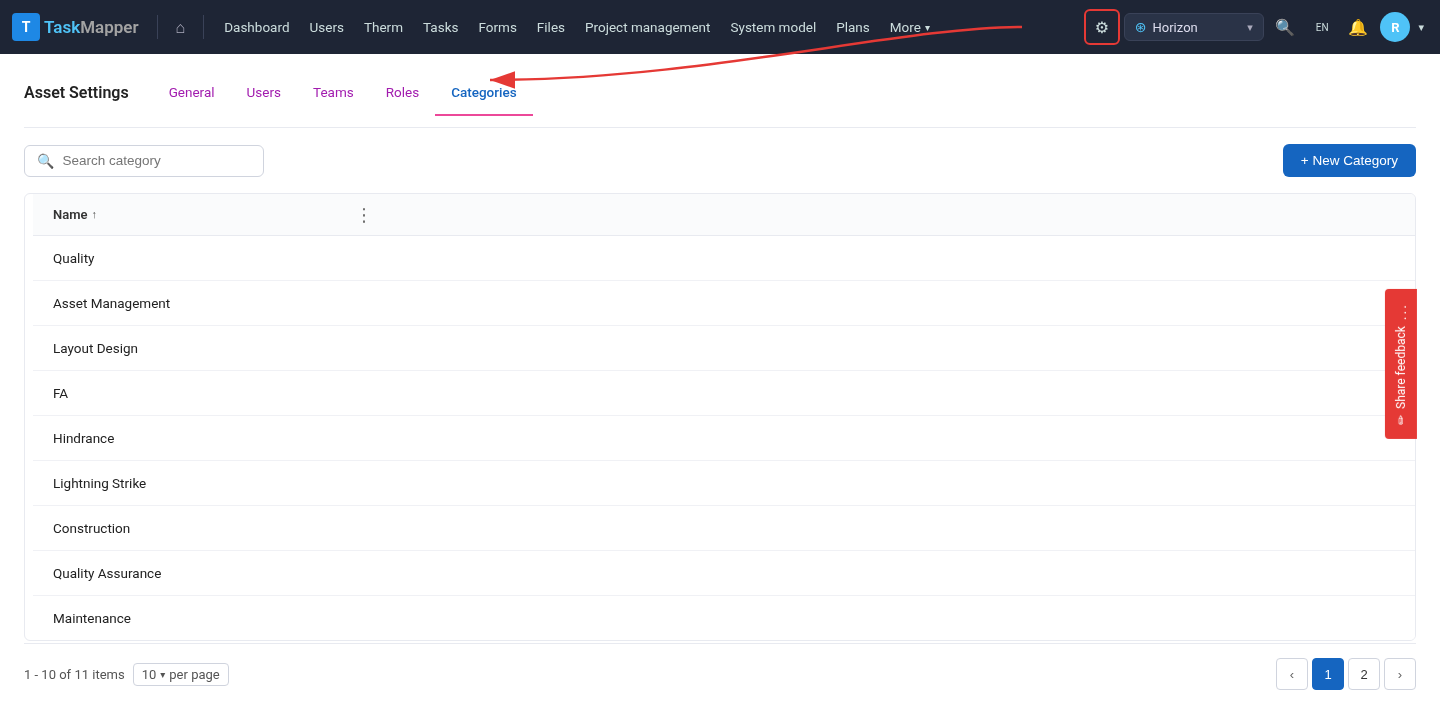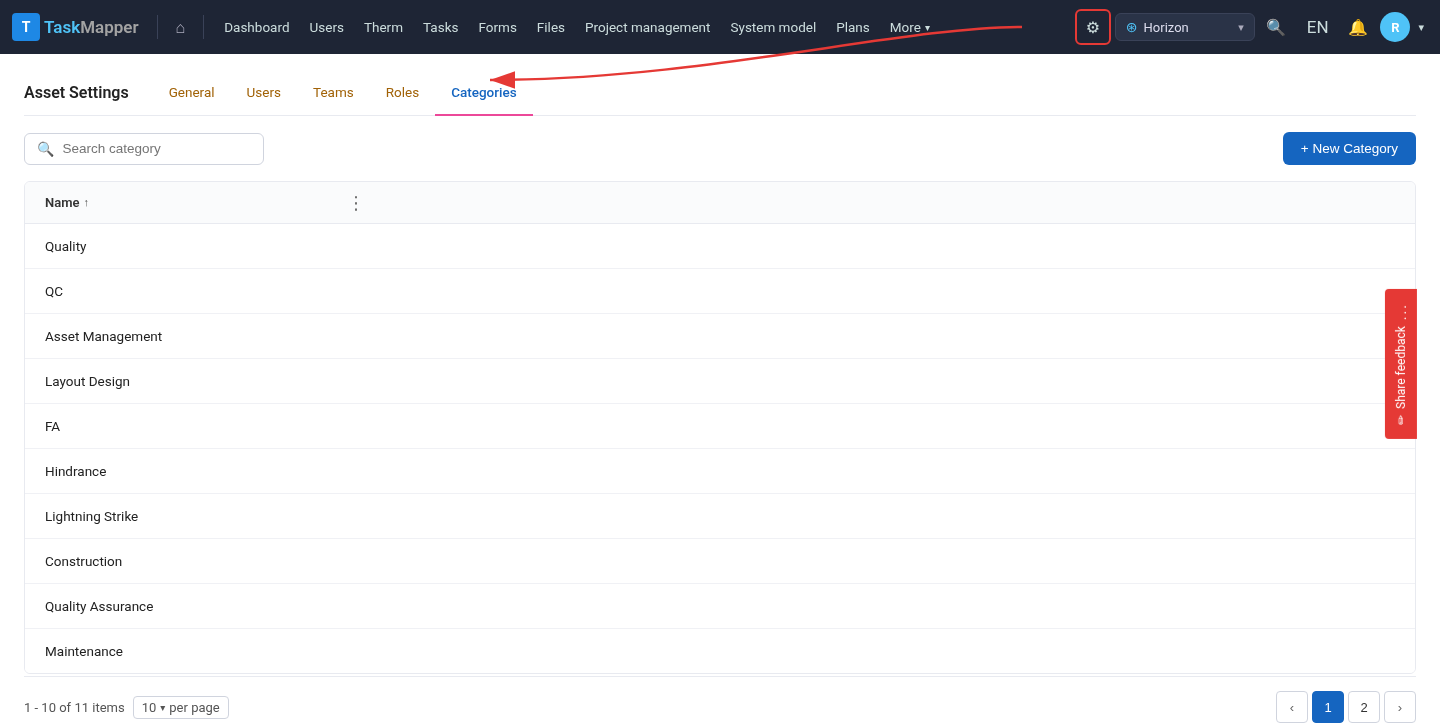--- a/index.html
+++ b/index.html
@@ -59,38 +59,38 @@
     }
     .workspace-selector {
       display: flex; align-items: center; gap: 6px;
       background: #2a3347; border: 1px solid #3a4258; border-radius: 6px;
       padding: 5px 10px; color: #dde; font-size: 13px; cursor: pointer;
       min-width: 140px;
     }
     .workspace-selector .ws-icon { font-size: 14px; color: #4fc3f7; }
     .workspace-selector .ws-arrow { margin-left: auto; font-size: 11px; color: #aab; }
     .search-btn { color: #cdd; font-size: 16px; padding: 6px 8px; cursor: pointer; display: flex; align-items: center; }
-    .lang-btn { color: #cdd; font-size: 17px; padding: 6px 8px; cursor: pointer; }
+    .lang-btn { color: #cdd; font-size: 10px; padding: 6px 8px; cursor: pointer; }
     .notif-btn { color: #cdd; font-size: 16px; padding: 6px 8px; cursor: pointer; display: flex; align-items: center; }
     .avatar-btn {
       width: 30px; height: 30px; border-radius: 50%;
       background: #4fc3f7; color: white; font-weight: bold; font-size: 13px;
       display: flex; align-items: center; justify-content: center; cursor: pointer;
     }
     .dropdown-arrow { color: #cdd; font-size: 11px; padding: 6px 4px; cursor: pointer; }
 
     
     .page-content { padding: 16px 24px 0; background: white; min-height: calc(100vh - 54px); }
 
     
-    .page-header { display: flex; align-items: center; gap: 0; border-bottom: 1px solid #e8eaf0; padding-bottom: 0; }
+    .page-header { display: flex; align-items: center; gap: 0; border-bottom: 1px solid #e8eaf0; padding-bottom: 12px; }
     .page-title { font-size: 16px; font-weight: 600; color: #222; margin-right: 24px; white-space: nowrap; }
     .tab-list { display: flex; align-items: center; gap: 0; }
     .tab-item {
-      padding: 14px 16px; font-size: 13.5px; color: #a16207; cursor: pointer;
+      padding: 14px 16px; font-size: 13.5px; color: #a21caf; cursor: pointer;
       border-bottom: 2px solid transparent; margin-bottom: -1px;
     }
     .tab-item.active { color: #1565c0; border-bottom: 2px solid #ec4899; font-weight: 500; }
 
     
     .toolbar {
       display: flex; align-items: center; justify-content: space-between;
       padding: 16px 0;
     }
     .search-box {
@@ -102,21 +102,21 @@
       border: none; outline: none; font-size: 13.5px; color: #555; width: 100%; background: transparent;
     }
     .search-icon { color: #888; font-size: 14px; }
     .new-cat-btn {
       background: #1565c0; color: white; border: none; border-radius: 6px;
       padding: 9px 18px; font-size: 13.5px; cursor: pointer; font-weight: 500;
       display: flex; align-items: center; gap: 6px;
     }
 
     
-    .data-table { width: 100%; border: 1px solid #e8eaf0; border-radius: 6px; overflow: hidden; }
+    .data-table { width: 100%; border: 1px solid #e8eaf0; border-radius: 6px; overflow: hidden; padding-left: 8px; }
     .table-header {
       display: flex; align-items: center;
       background: #fafbfc; border-bottom: 1px solid #e8eaf0;
       padding: 10px 20px;
     }
     .th-name { flex: 0 0 280px; font-size: 13px; font-weight: 600; color: #333; display: flex; align-items: center; gap: 4px; }
     .th-desc { flex: 1; font-size: 13px; font-weight: 600; color: #333; }
     .th-actions { width: 40px; display: flex; justify-content: flex-end; }
     .sort-icon { font-size: 11px; color: #555; }
     .more-icon { color: #666; font-size: 18px; cursor: pointer; }
@@ -266,25 +266,20 @@
         <span class="more-icon">⋮</span>
       </div>
     </div>
 
     <div class="table-row">
       <div class="row-name">Quality</div>
       <div class="row-desc"></div>
       <div class="row-actions"></div>
     </div>
     <div class="table-row">
-      <div class="row-name">QC</div>
-      <div class="row-desc"></div>
-      <div class="row-actions"></div>
-    </div>
-    <div class="table-row">
       <div class="row-name">Asset Management</div>
       <div class="row-desc"></div>
       <div class="row-actions"></div>
     </div>
     <div class="table-row">
       <div class="row-name">Layout Design</div>
       <div class="row-desc"></div>
       <div class="row-actions"></div>
     </div>
     <div class="table-row">

